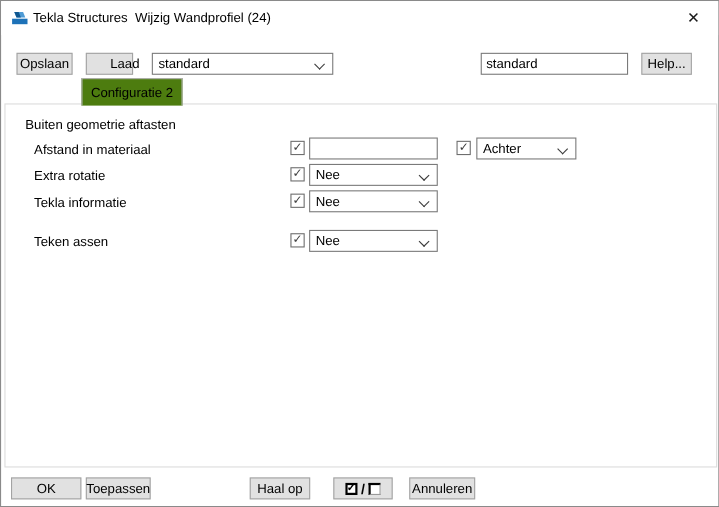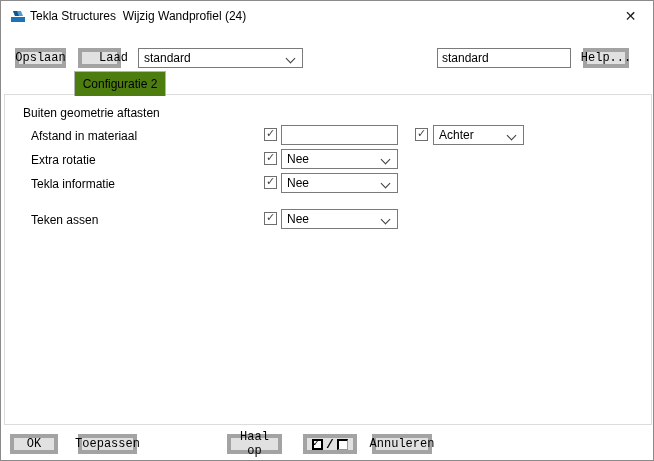--- a/index.html
+++ b/index.html
@@ -10,22 +10,22 @@
     overflow:hidden;
   }
   
   .titlebar{position:absolute;left:0;top:0;width:100%;height:31px;background:#fff;}
   .app-icon{position:absolute;left:9px;top:8px;width:16px;height:16px;}
   .title-text{position:absolute;left:29px;top:0;height:31px;line-height:31px;white-space:pre;}
   .close-btn{position:absolute;right:0;top:0;width:45px;height:30px;display:flex;align-items:center;justify-content:center;cursor:default;}
   .close-btn span{font-size:14px;color:#1a1a1a;line-height:1;}
   
   .btn{
-    position:absolute;height:20px;background:#e1e1e1;border:4px solid #a3a3a3;
-    box-sizing:border-box;font-family:Liberation Mono, monospace;font-size:12px;color:#000;
+    position:absolute;height:20px;background:#e1e1e1;border:1px solid #a3a3a3;
+    box-sizing:border-box;font-family:Liberation Sans, sans-serif;font-size:12px;color:#000;
     display:flex;align-items:center;justify-content:center;padding:0;cursor:default;
   }
   
   #btn-opslaan{left:14px;top:47px;width:51px;}
   #btn-laad{left:77px;top:47px;width:43px;padding-left:28px;}
   #combo-profile{left:137px;top:47px;width:165px;}
   #btn-opslaan-als{left:309px;top:47px;width:119px;}
   #input-save-as{left:436px;top:47px;width:134px;}
   #btn-help{left:582px;top:47px;width:46px;}
   
@@ -70,21 +70,21 @@
   #cb-afstand{left:263px;top:127px;} #cb-afstand2{left:414px;top:127px;}
   #cb-rotatie{left:263px;top:151px;}
   #cb-informatie{left:263px;top:175px;}
   #cb-assen{left:263px;top:211px;}
   #input-afstand{left:280px;top:124px;width:117px;z-index:4;}
   #combo-achter{left:432px;top:124px;width:91px;z-index:4;}
   #combo-rotatie{left:280px;top:148px;width:117px;z-index:4;}
   #combo-informatie{left:280px;top:172px;width:117px;z-index:4;}
   #combo-assen{left:280px;top:208px;width:117px;z-index:4;}
   
-  #btn-ok{left:9px;top:433px;width:48px;}
+  #btn-ok{left:9px;top:433px;width:64px;}
   #btn-toepassen{left:77px;top:433px;width:59px;}
   #btn-wijzig{left:154px;top:433px;width:50px;margin-top:36px;}
   #btn-haalop{left:226px;top:433px;width:55px;}
   #btn-toggle{left:302px;top:433px;width:54px;gap:3px;}
   #btn-annuleren{left:371px;top:433px;width:60px;}
   .tbox{width:11px;height:11px;box-sizing:border-box;background:#fff;position:relative;}
   .tbox.checked{border:2px solid #000;}
   .tbox.checked::after{
     content:"\2713";position:absolute;left:-1px;top:-4px;font-size:10px;font-weight:bold;color:#000;
   }

